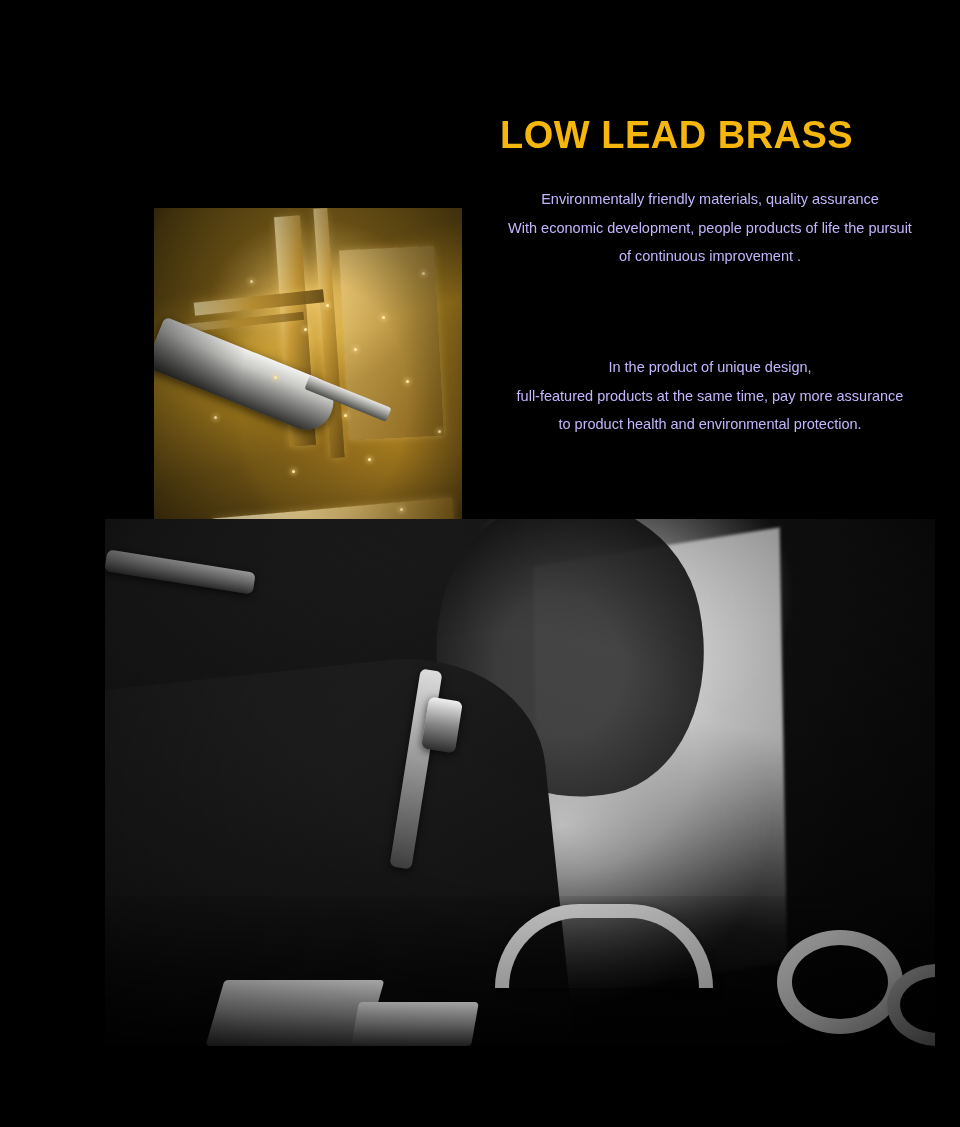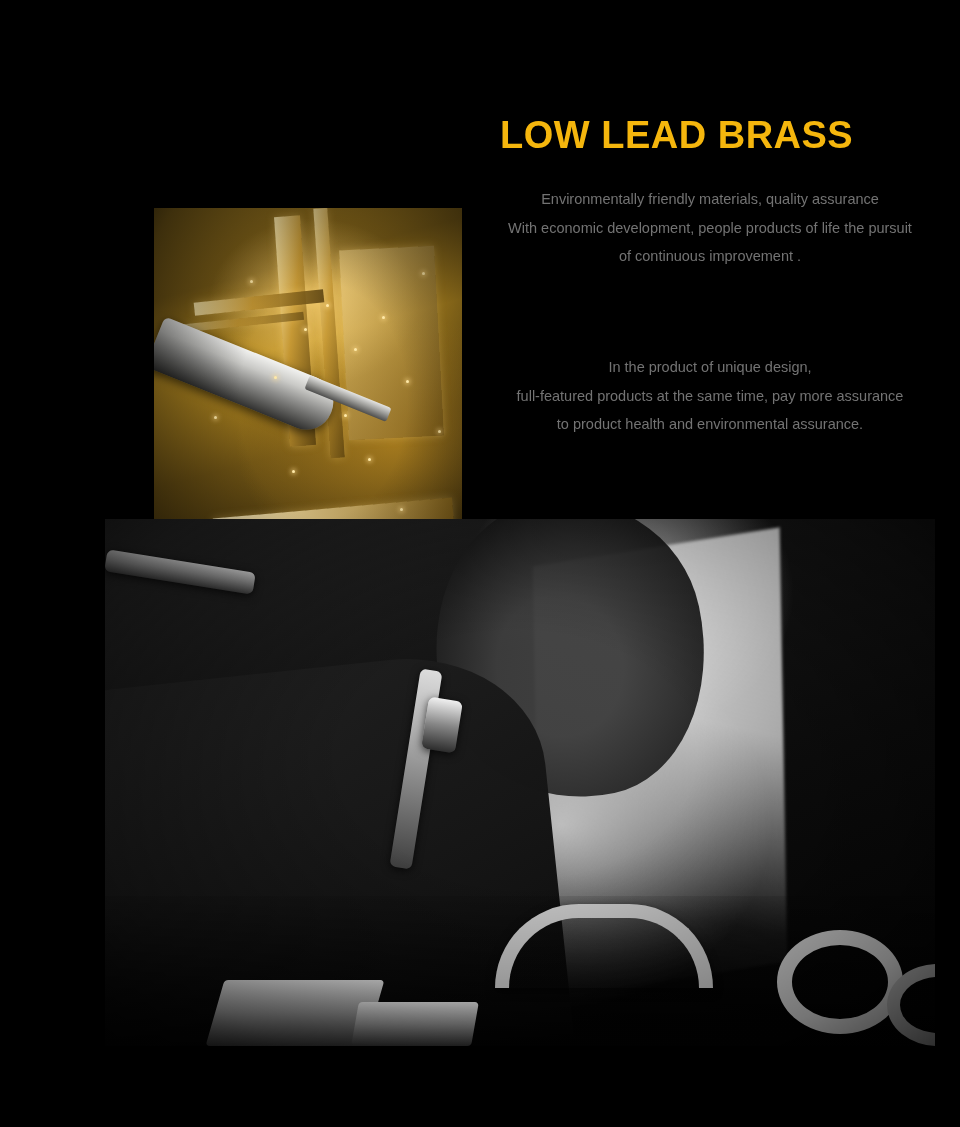--- a/index.html
+++ b/index.html
@@ -36,21 +36,21 @@
     line-height: 1.2;
   }
 
   
   .copy-block {
     position: absolute;
     left: 500px;
     width: 420px;
     font-size: 14.5px;
     line-height: 28.5px;
-    color: #737373;
+    color: #c4b5fd;
     font-weight: 400;
   }
   .copy-block p {
     margin: 0;
     white-space: nowrap;
   }
   #copy-one { top: 185px; }
   #copy-two { top: 353px; }
 
   
@@ -242,21 +242,21 @@
 
   <div class="copy-block" id="copy-one">
     <p>Environmentally friendly materials, quality assurance</p>
     <p>With economic development, people products of life the pursuit</p>
     <p>of continuous improvement .</p>
   </div>
 
   <div class="copy-block" id="copy-two">
     <p>In the product of unique design,</p>
     <p>full-featured products at the same time, pay more assurance</p>
-    <p>to product health and environmental assurance.</p>
+    <p>to product health and environmental protection.</p>
   </div>
 
   <figure class="photo-gold">
     <div class="gold-base"></div>
     <div class="gold-bar gb5"></div>
     <div class="gold-bar gb1"></div>
     <div class="gold-bar gb2"></div>
     <div class="gold-bar gb3"></div>
     <div class="gold-bar gb4"></div>
     <div class="gold-dark"></div>

